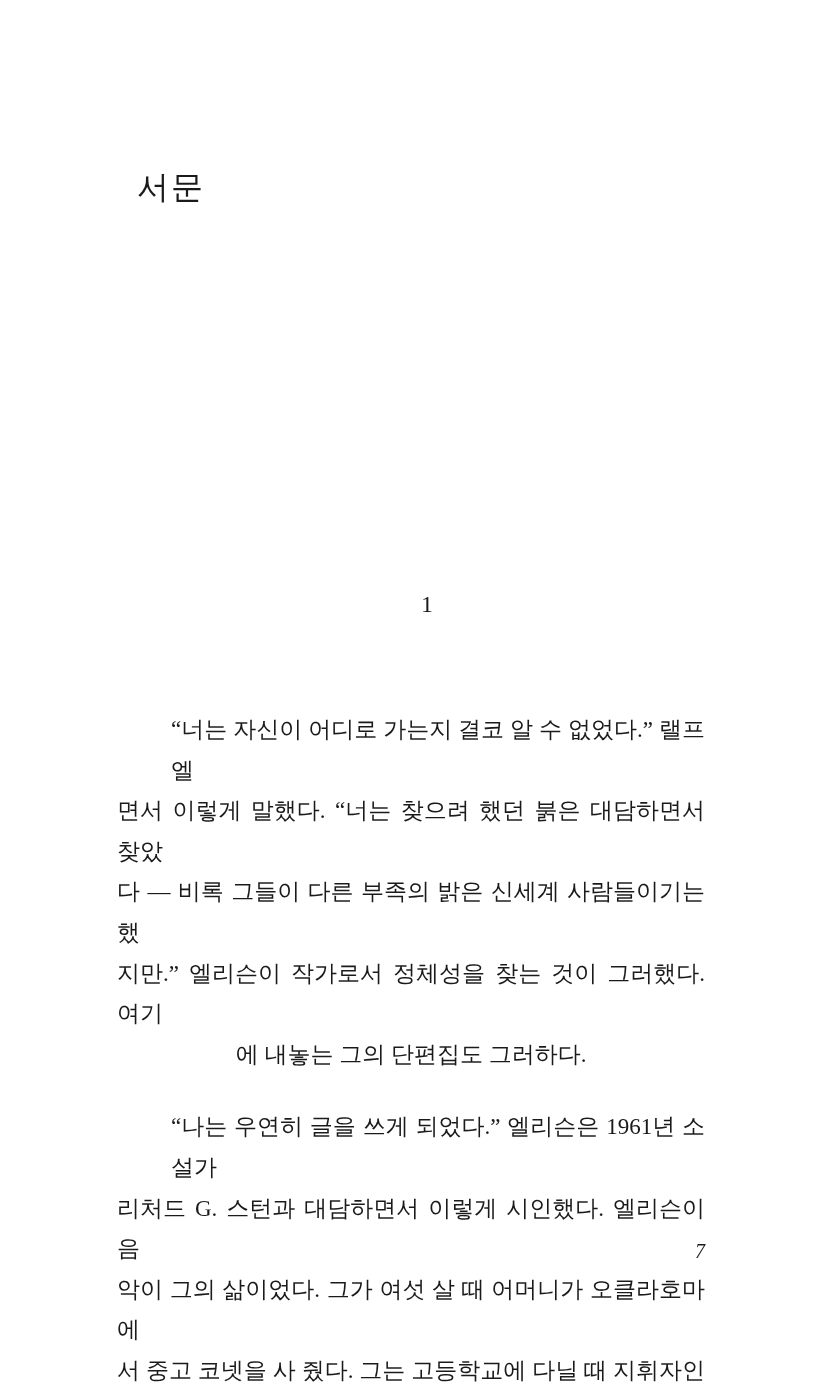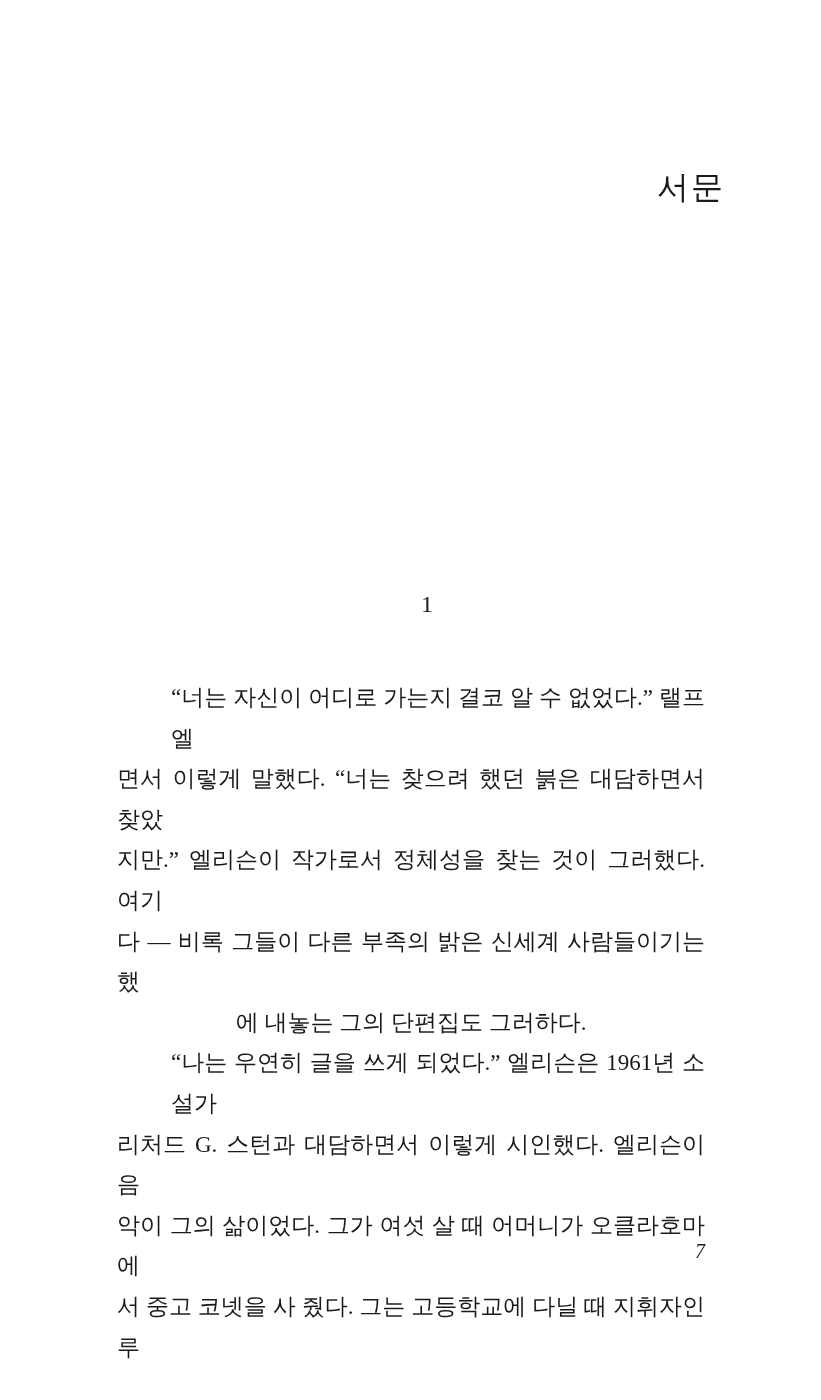--- a/index.html
+++ b/index.html
@@ -14,21 +14,21 @@
     background: #ffffff;
     font-family: "Liberation Serif", "DejaVu Serif", serif;
     color: #1c1c1c;
     overflow: hidden;
   }
   .chapter-title {
     position: absolute;
     top: 166px;
     left: 137px;
     width: 588px;
-    text-align: right;
+    text-align: left;
     font-size: 32px;
     font-weight: 400;
     letter-spacing: 2px;
     color: #1a1a1a;
   }
   .section-number {
     position: absolute;
     top: 591px;
     left: 133px;
     width: 588px;
@@ -52,20 +52,21 @@
   .line {
     white-space: normal;
     text-align: center;
   }
   .line.justify {
     text-align: justify;
     text-align-last: justify;
   }
   .line.indent {
     padding-left: 54px;
+    margin-top: 32px;
   }
   .page-number {
     position: absolute;
     top: 1240px;
     left: 117px;
     width: 588px;
     text-align: right;
     font-size: 20px;
     font-style: italic;
     color: #1a1a1a;
@@ -78,22 +79,22 @@
 
   <div class="chapter-title">서문</div>
 
   <div class="section-number">1</div>
 
   <div class="body-text">
 
     <div class="paragraph">
       <div class="line justify indent">“너는 자신이 어디로 가는지 결코 알 수 없었다.” 랠프 엘</div>
       <div class="line justify">면서 이렇게 말했다. “너는 찾으려 했던 붉은 대담하면서 찾았</div>
+      <div class="line justify">다 — 비록 그들이 다른 부족의 밝은 신세계 사람들이기는 했</div>
       <div class="line justify">지만.” 엘리슨이 작가로서 정체성을 찾는 것이 그러했다. 여기</div>
-      <div class="line justify">다 — 비록 그들이 다른 부족의 밝은 신세계 사람들이기는 했</div>
       <div class="line">에 내놓는 그의 단편집도 그러하다.</div>
     </div>
 
     <div class="paragraph">
       <div class="line justify indent">“나는 우연히 글을 쓰게 되었다.” 엘리슨은 1961년 소설가</div>
       <div class="line justify">리처드 G. 스턴과 대담하면서 이렇게 시인했다. 엘리슨이 음</div>
       <div class="line justify">악이 그의 삶이었다. 그가 여섯 살 때 어머니가 오클라호마에</div>
       <div class="line justify">서 중고 코넷을 사 줬다. 그는 고등학교에 다닐 때 지휘자인 루</div>
 
     </div>

